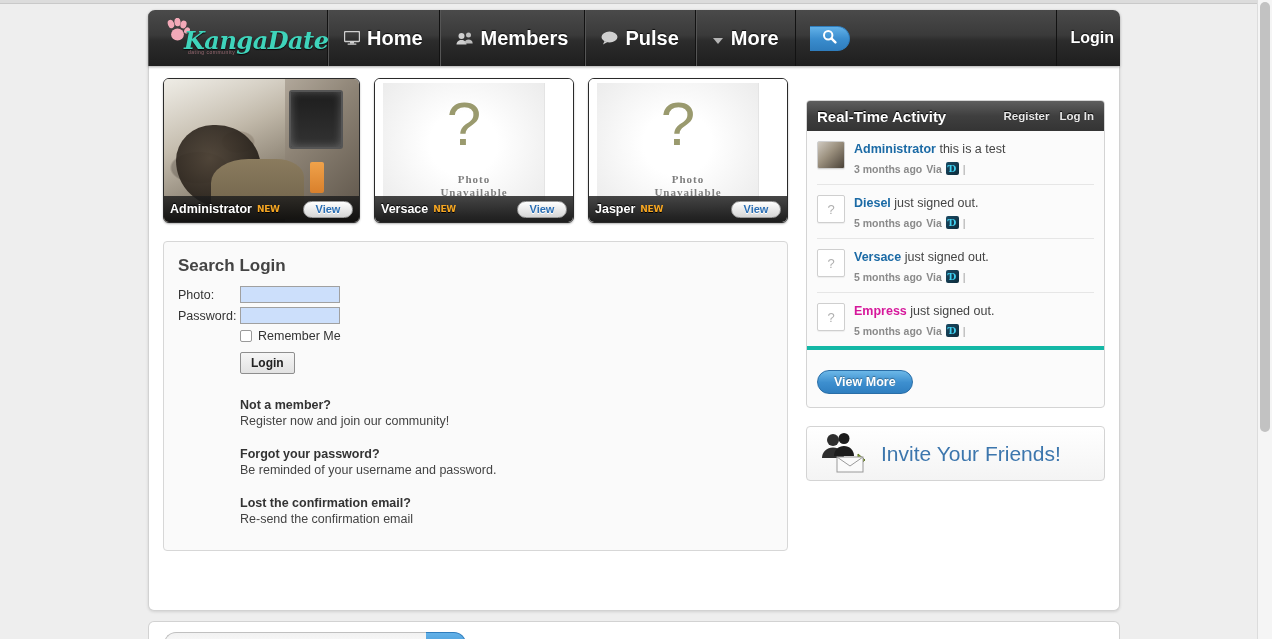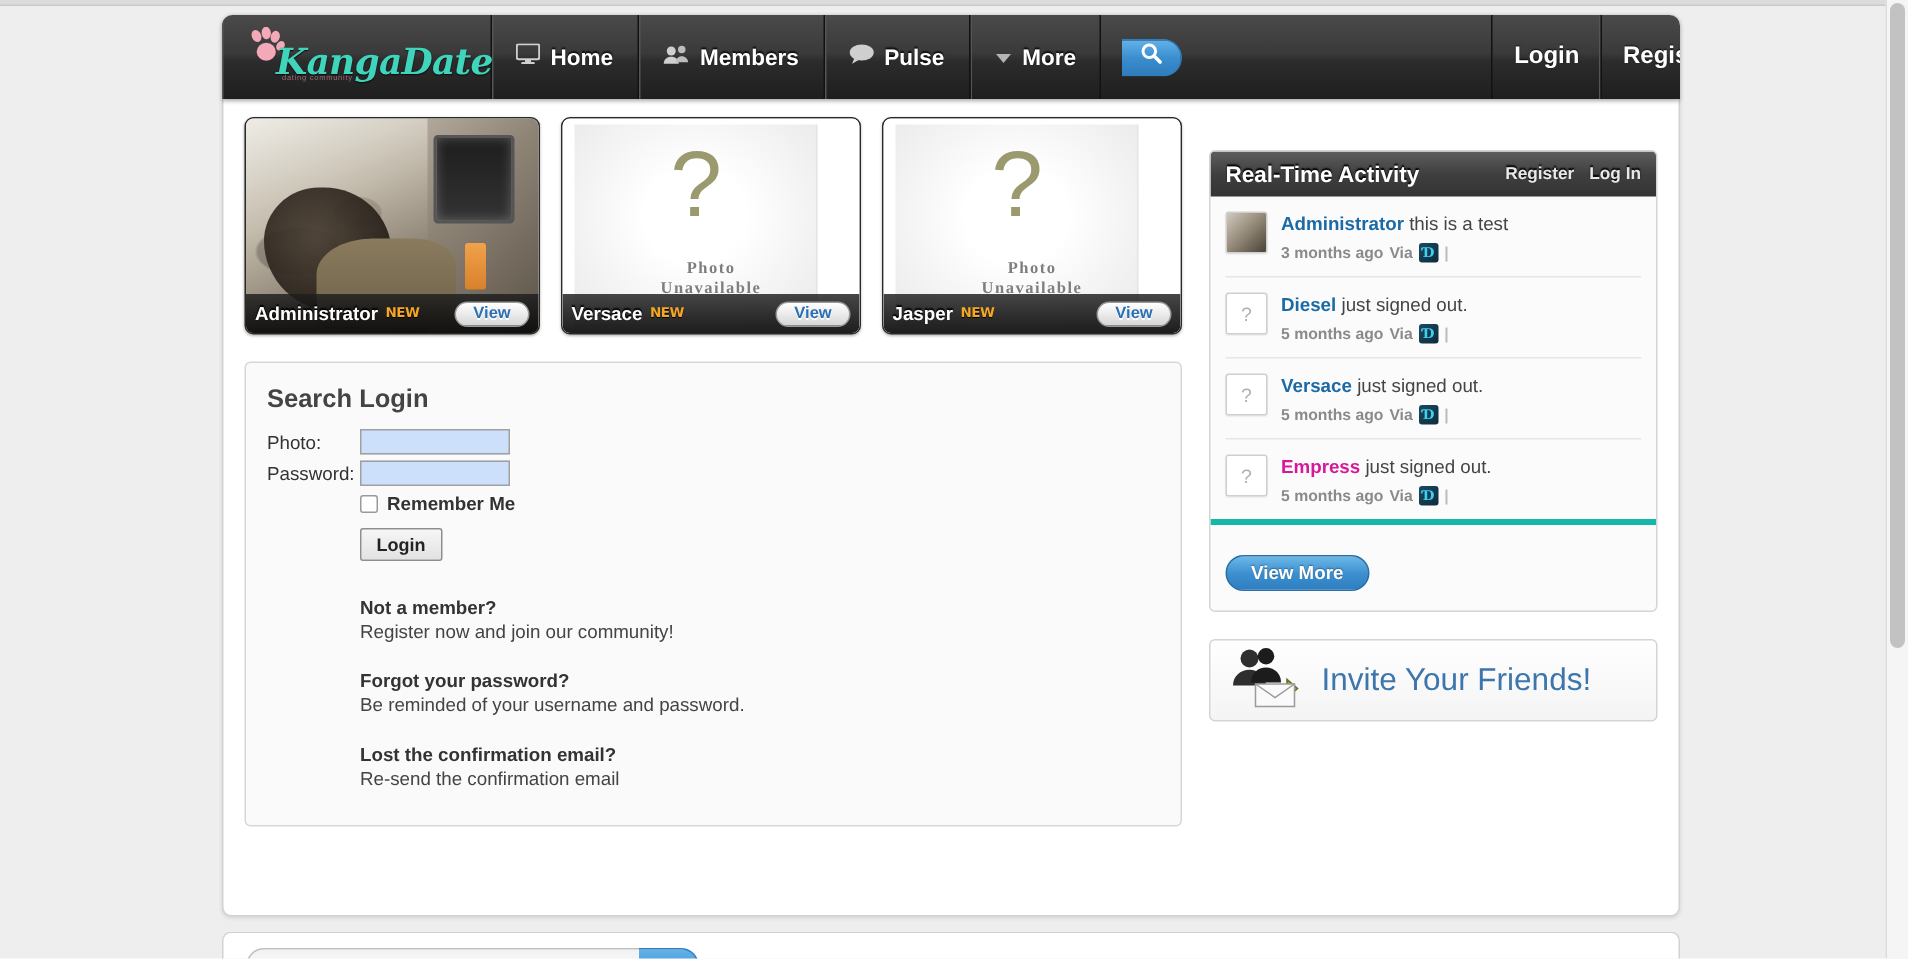--- a/index.html
+++ b/index.html
@@ -40,21 +40,21 @@
     font-style:italic; font-weight:bold; font-size:24px;
     color:#3fd4bb;
     text-shadow:0 1px 1px rgba(0,0,0,.8);
     letter-spacing:-.5px;
   }
   .logo-sub { position:absolute; left:26px; top:31px; font-size:5px; color:#9b6b74; letter-spacing:.5px; }
 
   .nav-item {
     display:flex; align-items:center; gap:7px;
     padding:0 16px;
-    color:#ffffff; font-size:15px; font-weight:bold;
+    color:#ffffff; font-size:20px; font-weight:bold;
     border-right:1px solid #121212;
     box-shadow:1px 0 0 #555 inset;
     text-shadow:0 -1px 1px rgba(0,0,0,.8);
     cursor:pointer; white-space:nowrap;
   }
 
   .search-cell { display:flex; align-items:center; padding:0 14px; flex:1; }
   .search-box { position:relative; width:232px; height:25px; display:flex; }
   .search-input {
     width:192px; height:25px;
@@ -201,21 +201,21 @@
   .login-title { font-size:17px; font-weight:bold; color:#444; margin:0 0 10px 0; }
   .frow { display:flex; align-items:center; margin-bottom:4px; }
   .flabel { width:62px; font-size:12.5px; color:#333; }
   .finput {
     width:100px; height:17px;
     border:1px solid #a0a0a0;
     background:#ccdffb;
     font-size:12px; padding:0 3px;
     font-family:"Liberation Sans", sans-serif;
   }
-  .frow.remember { margin-top:5px; padding-left:62px; gap:6px;font-weight:bold; }
+  .frow.remember { margin-top:5px; padding-left:62px; gap:6px; }
   .cb { width:12px; height:12px; border:1px solid #9a9a9a; background:#fff; border-radius:2px; cursor:pointer; }
   .remember-lbl { font-size:12.5px; color:#333; }
   .frow.submit { margin-top:9px; padding-left:62px; }
   .login-btn {
     padding:3px 10px; font-size:12px; font-weight:bold; color:#222;
     background:linear-gradient(to bottom,#f6f6f6,#e2e2e2);
     border:1px solid #8e8e8e; border-radius:2px; cursor:pointer;
     font-family:"Liberation Sans", sans-serif;
   }
   .help-block { margin-top:24px; padding-left:62px; }

